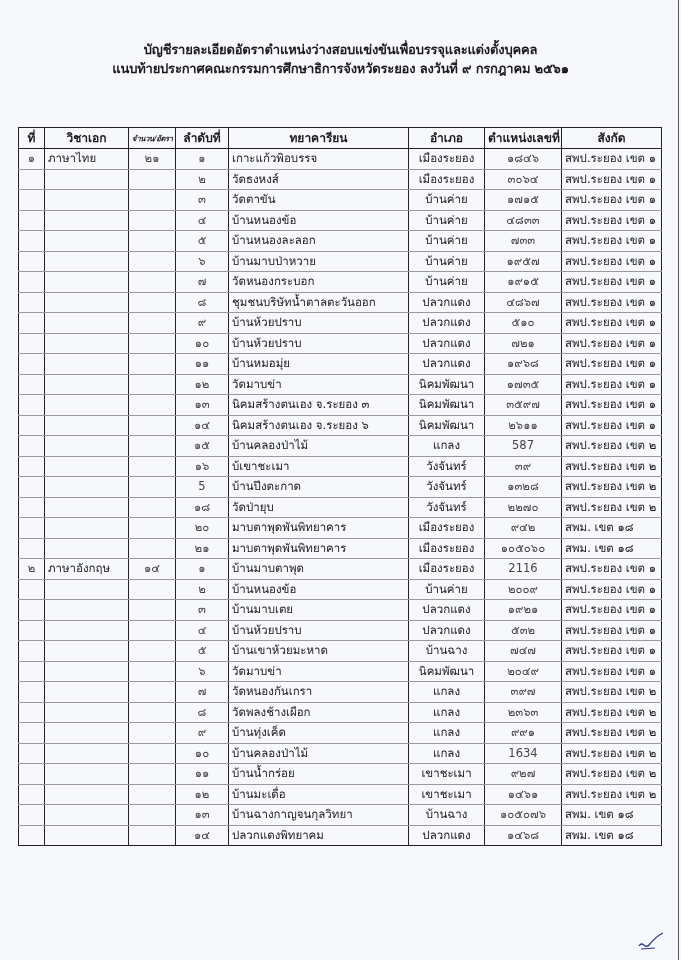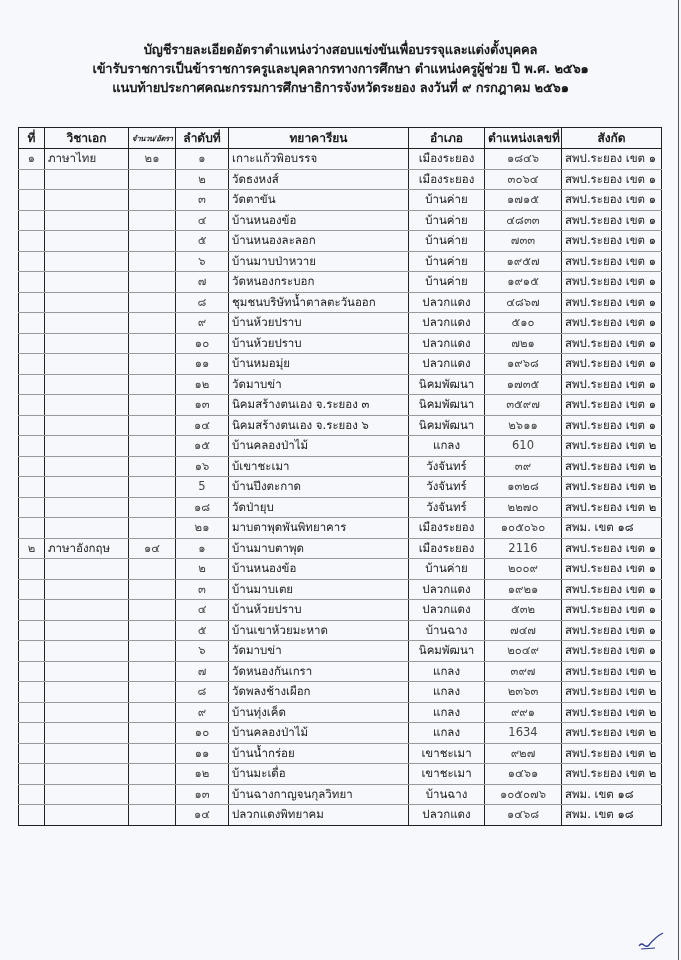--- a/index.html
+++ b/index.html
@@ -87,21 +87,20 @@
       height: 22px;
     }
   </style>
 </head>
 <body>
 
 <div class="page-edge"></div>
 
 <div class="title-block">
   <div class="title-line">บัญชีรายละเอียดอัตราตำแหน่งว่างสอบแข่งขันเพื่อบรรจุและแต่งตั้งบุคคล</div>
-  <div class="title-line">เข้ารับราชการเป็นข้าราชการครูและบุคลากรทางการศึกษา ตำแหน่งครูผู้ช่วย  ปี พ.ศ. ๒๕๖๑</div>
   <div class="title-line">แนบท้ายประกาศคณะกรรมการศึกษาธิการจังหวัดระยอง  ลงวันที่ ๙ กรกฎาคม ๒๕๖๑</div>
 </div>
 
 <table class="doc-table">
   <colgroup>
     <col style="width:26px">
     <col style="width:84px">
     <col style="width:47px">
     <col style="width:53px">
     <col style="width:180px">
@@ -262,21 +261,21 @@
         <td class="c num">๒๖๑๑</td>
         <td class="l">สพป.ระยอง เขต ๑</td>
       </tr>
       <tr>
         <td class="c num"></td>
         <td class="l"></td>
         <td class="c num"></td>
         <td class="c num">๑๕</td>
         <td class="l">บ้านคลองป่าไม้</td>
         <td class="c">แกลง</td>
-        <td class="c num">610</td>
+        <td class="c num">587</td>
         <td class="l">สพป.ระยอง เขต ๒</td>
       </tr>
       <tr>
         <td class="c num"></td>
         <td class="l"></td>
         <td class="c num"></td>
         <td class="c num">๑๖</td>
         <td class="l">บ้เขาชะเมา</td>
         <td class="c">วังจันทร์</td>
         <td class="c num">๓๙</td>
@@ -294,20 +293,30 @@
       </tr>
       <tr>
         <td class="c num"></td>
         <td class="l"></td>
         <td class="c num"></td>
         <td class="c num">๑๘</td>
         <td class="l">วัดป่ายุบ</td>
         <td class="c">วังจันทร์</td>
         <td class="c num">๒๒๗๐</td>
         <td class="l">สพป.ระยอง เขต ๒</td>
+      </tr>
+      <tr>
+        <td class="c num"></td>
+        <td class="l"></td>
+        <td class="c num"></td>
+        <td class="c num">๒๐</td>
+        <td class="l">มาบตาพุดพันพิทยาคาร</td>
+        <td class="c">เมืองระยอง</td>
+        <td class="c num">๙๔๒</td>
+        <td class="l">สพม. เขต ๑๘</td>
       </tr>
       <tr>
         <td class="c num"></td>
         <td class="l"></td>
         <td class="c num"></td>
         <td class="c num">๒๑</td>
         <td class="l">มาบตาพุดพันพิทยาคาร</td>
         <td class="c">เมืองระยอง</td>
         <td class="c num">๑๐๕๐๖๐</td>
         <td class="l">สพม. เขต ๑๘</td>

